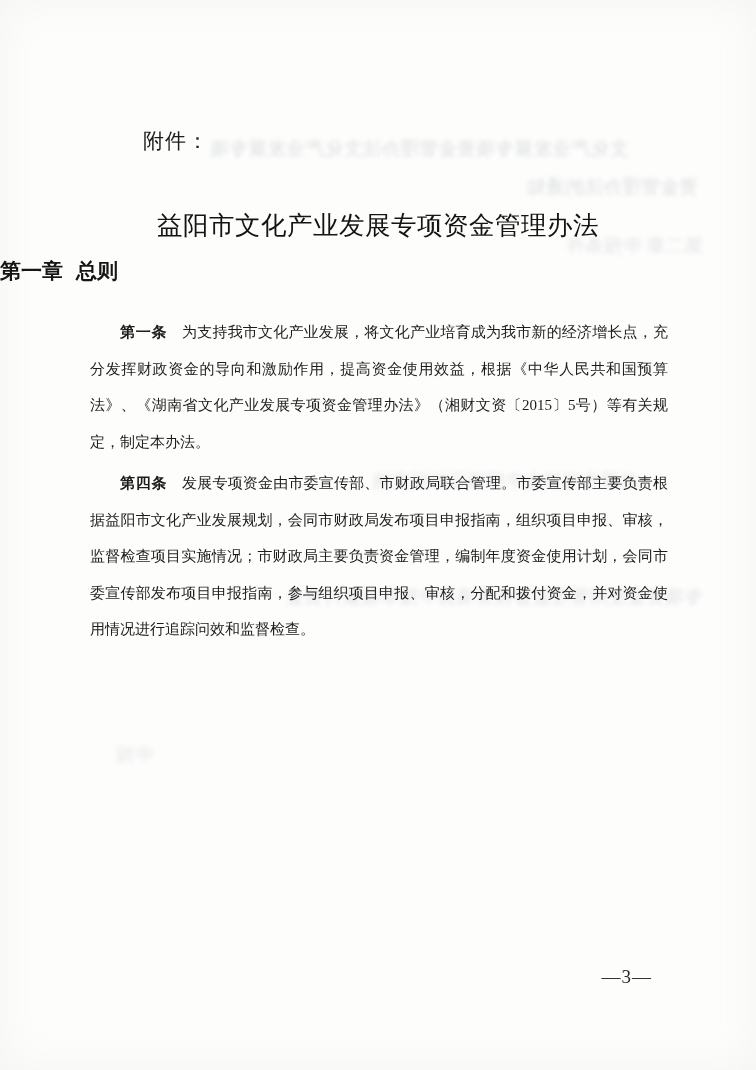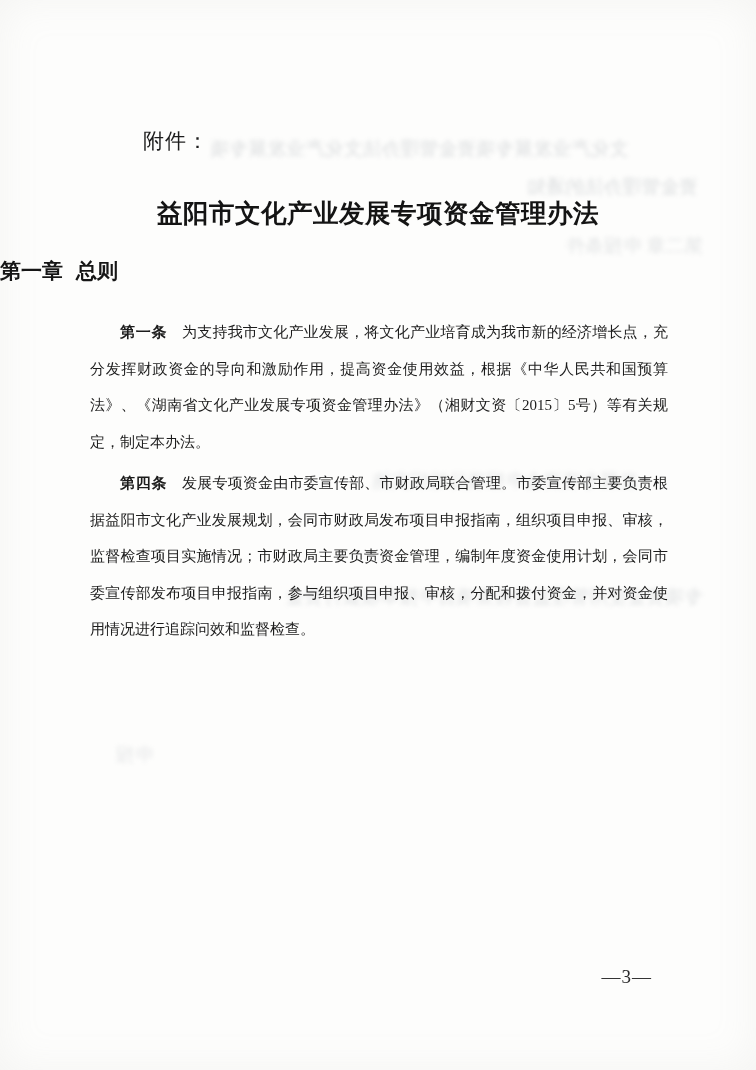--- a/index.html
+++ b/index.html
@@ -19,24 +19,24 @@
     left: 95px;
     top: 127px;
     font-size: 21px;
     letter-spacing: 1px;
     margin-left: 48px;
   }
   .doc-title {
     position: absolute;
     left: 0; right: 0;
     top: 196px;
-    margin: 0;
+    margin: 12px;
     text-align: center;
     font-size: 25.5px;
-    font-weight: bold;
+    font-weight: normal;
     letter-spacing: 0.5px;
     color: #141414;
   }
   .chapter {
     position: absolute;
     left: 0; right: 0;
     top: 257px;
     margin: 0;
     text-align: left;
     font-size: 21px;

